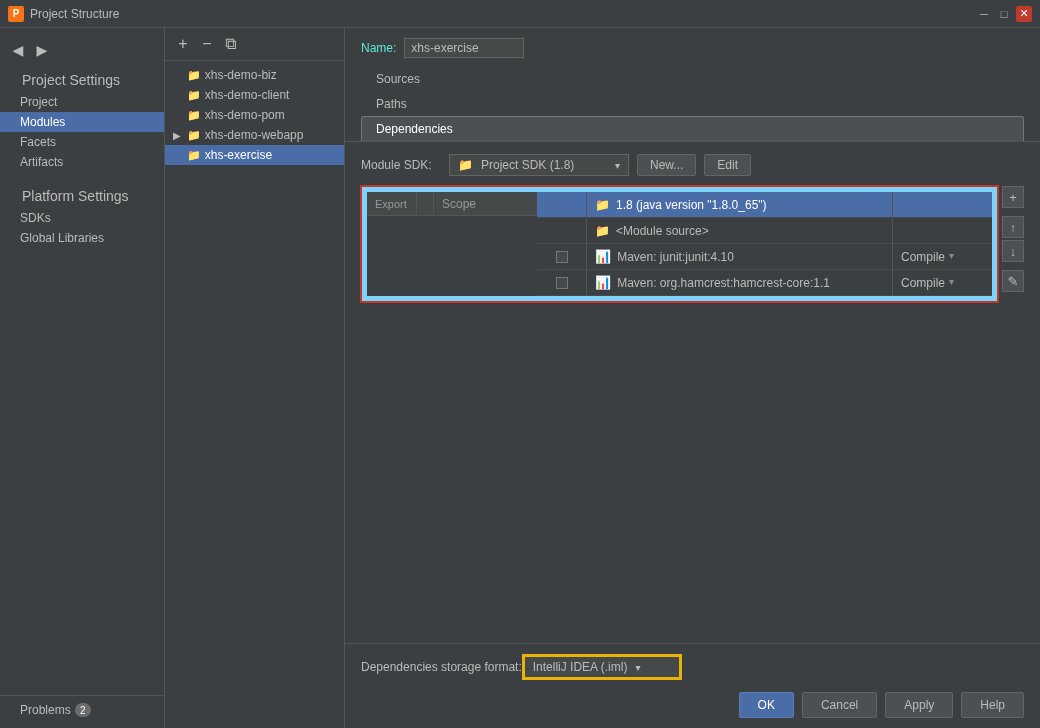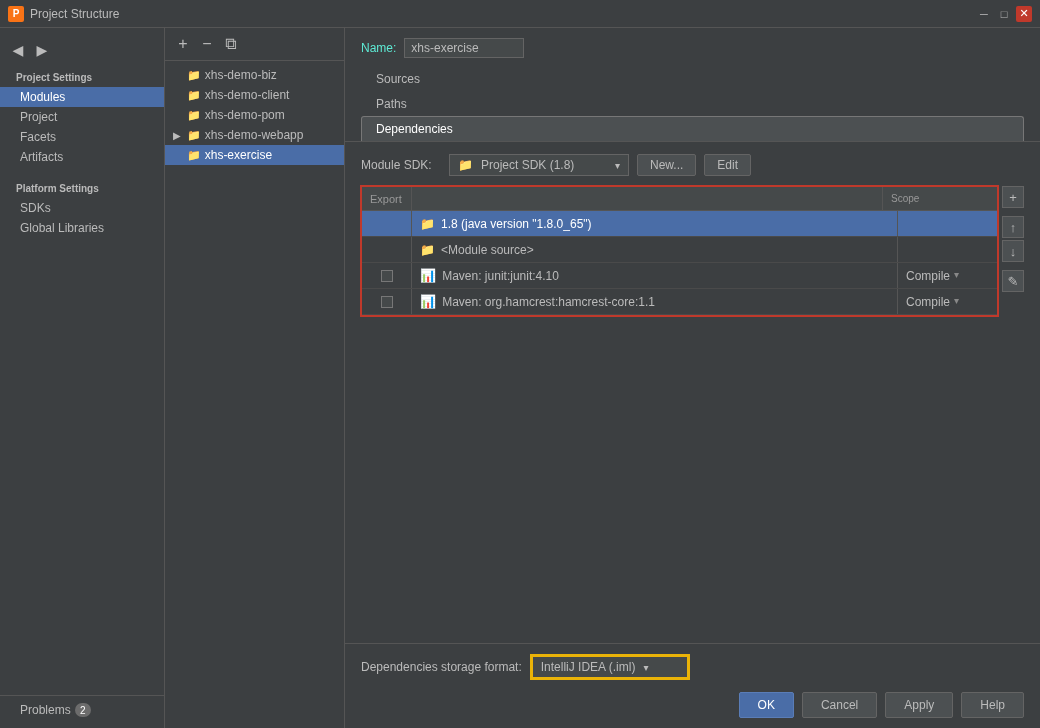--- a/index.html
+++ b/index.html
@@ -84,24 +84,24 @@
       width: 20px;
       height: 20px;
       display: flex;
       align-items: center;
       justify-content: center;
       cursor: pointer;
       color: #bbbbbb;
       font-size: 14px;
     }
     .sidebar-section-title {
-      font-size: 10px;
-      font-weight: bold;
-      color: #bbbbbb;
-      padding: 4px 16px;
+      font-size: 14px;
+      font-weight: normal;
+      color: #bbbbbb;
+      padding: 4px 22px;
       text-transform: none;
     }
     .sidebar-item {
       padding: 3px 12px 3px 20px;
       cursor: pointer;
       color: #bbbbbb;
       font-size: 12px;
     }
     .sidebar-item.active {
       background: #4a6da7;
@@ -269,24 +269,23 @@
       color: #bbbbbb;
       padding: 3px 12px;
       cursor: pointer;
       font-size: 12px;
       border-radius: 2px;
     }
 
     
     .dep-table-container {
       flex: 1;
-      border: 1px solid #7dd3fc;
+      border: 6px solid #7dd3fc;
       overflow: hidden;
       display: flex;
-      flex-direction: column;
       outline: 2px solid #c0392b;
       outline-offset: -1px;
       position: relative;
     }
     .dep-table-header {
       display: flex;
       background: #45494a;
       border-bottom: 1px solid #555;
       height: 24px;
       align-items: center;
@@ -301,23 +300,23 @@
       display: flex;
       align-items: center;
     }
     .dep-col-name {
       flex: 1;
       padding: 0 8px;
       font-size: 11px;
       color: #999;
     }
     .dep-col-scope {
-      width: 115px;
+      width: 104px;
       padding: 6px 8px;
-      font-size: 10px;
+      font-size: 12px;
       color: #999;
       border-left: 1px solid #555;
       height: 100%;
       display: flex;
       align-items: center;
     }
     .dep-table-body {
       flex: 1;
       overflow-y: auto;
     }
@@ -369,21 +368,20 @@
     }
 
     
     .bottom-area {
       padding: 10px 16px;
       border-top: 1px solid #555;
     }
     .storage-row {
       display: flex;
       align-items: center;
-      gap: 8px;
       margin-bottom: 12px;
     }
     .storage-label {
       font-size: 12px;
       color: #bbbbbb;
     }
     .storage-dropdown {
       display: flex;
       align-items: center;
       background: #45494a;
@@ -474,22 +472,22 @@
 <div class="main-container">
 
   <div class="sidebar">
     <div class="sidebar-nav-buttons">
       <div class="sidebar-nav-btn">◀</div>
       <div class="sidebar-nav-btn">▶</div>
     </div>
 
     <div class="sidebar-section-title">Project Settings</div>
 
+    <div class="sidebar-item">Project</div>
     <div class="sidebar-item active">Modules</div>
-    <div class="sidebar-item">Project</div>
     <div class="sidebar-item">Facets</div>
     <div class="sidebar-item">Artifacts</div>
 
     <div style="height: 12px;"></div>
     <div class="sidebar-section-title">Platform Settings</div>
     <div class="sidebar-item">SDKs</div>
     <div class="sidebar-item">Global Libraries</div>
 
     <div style="flex: 1;"></div>
     <div class="sidebar-divider"></div>

